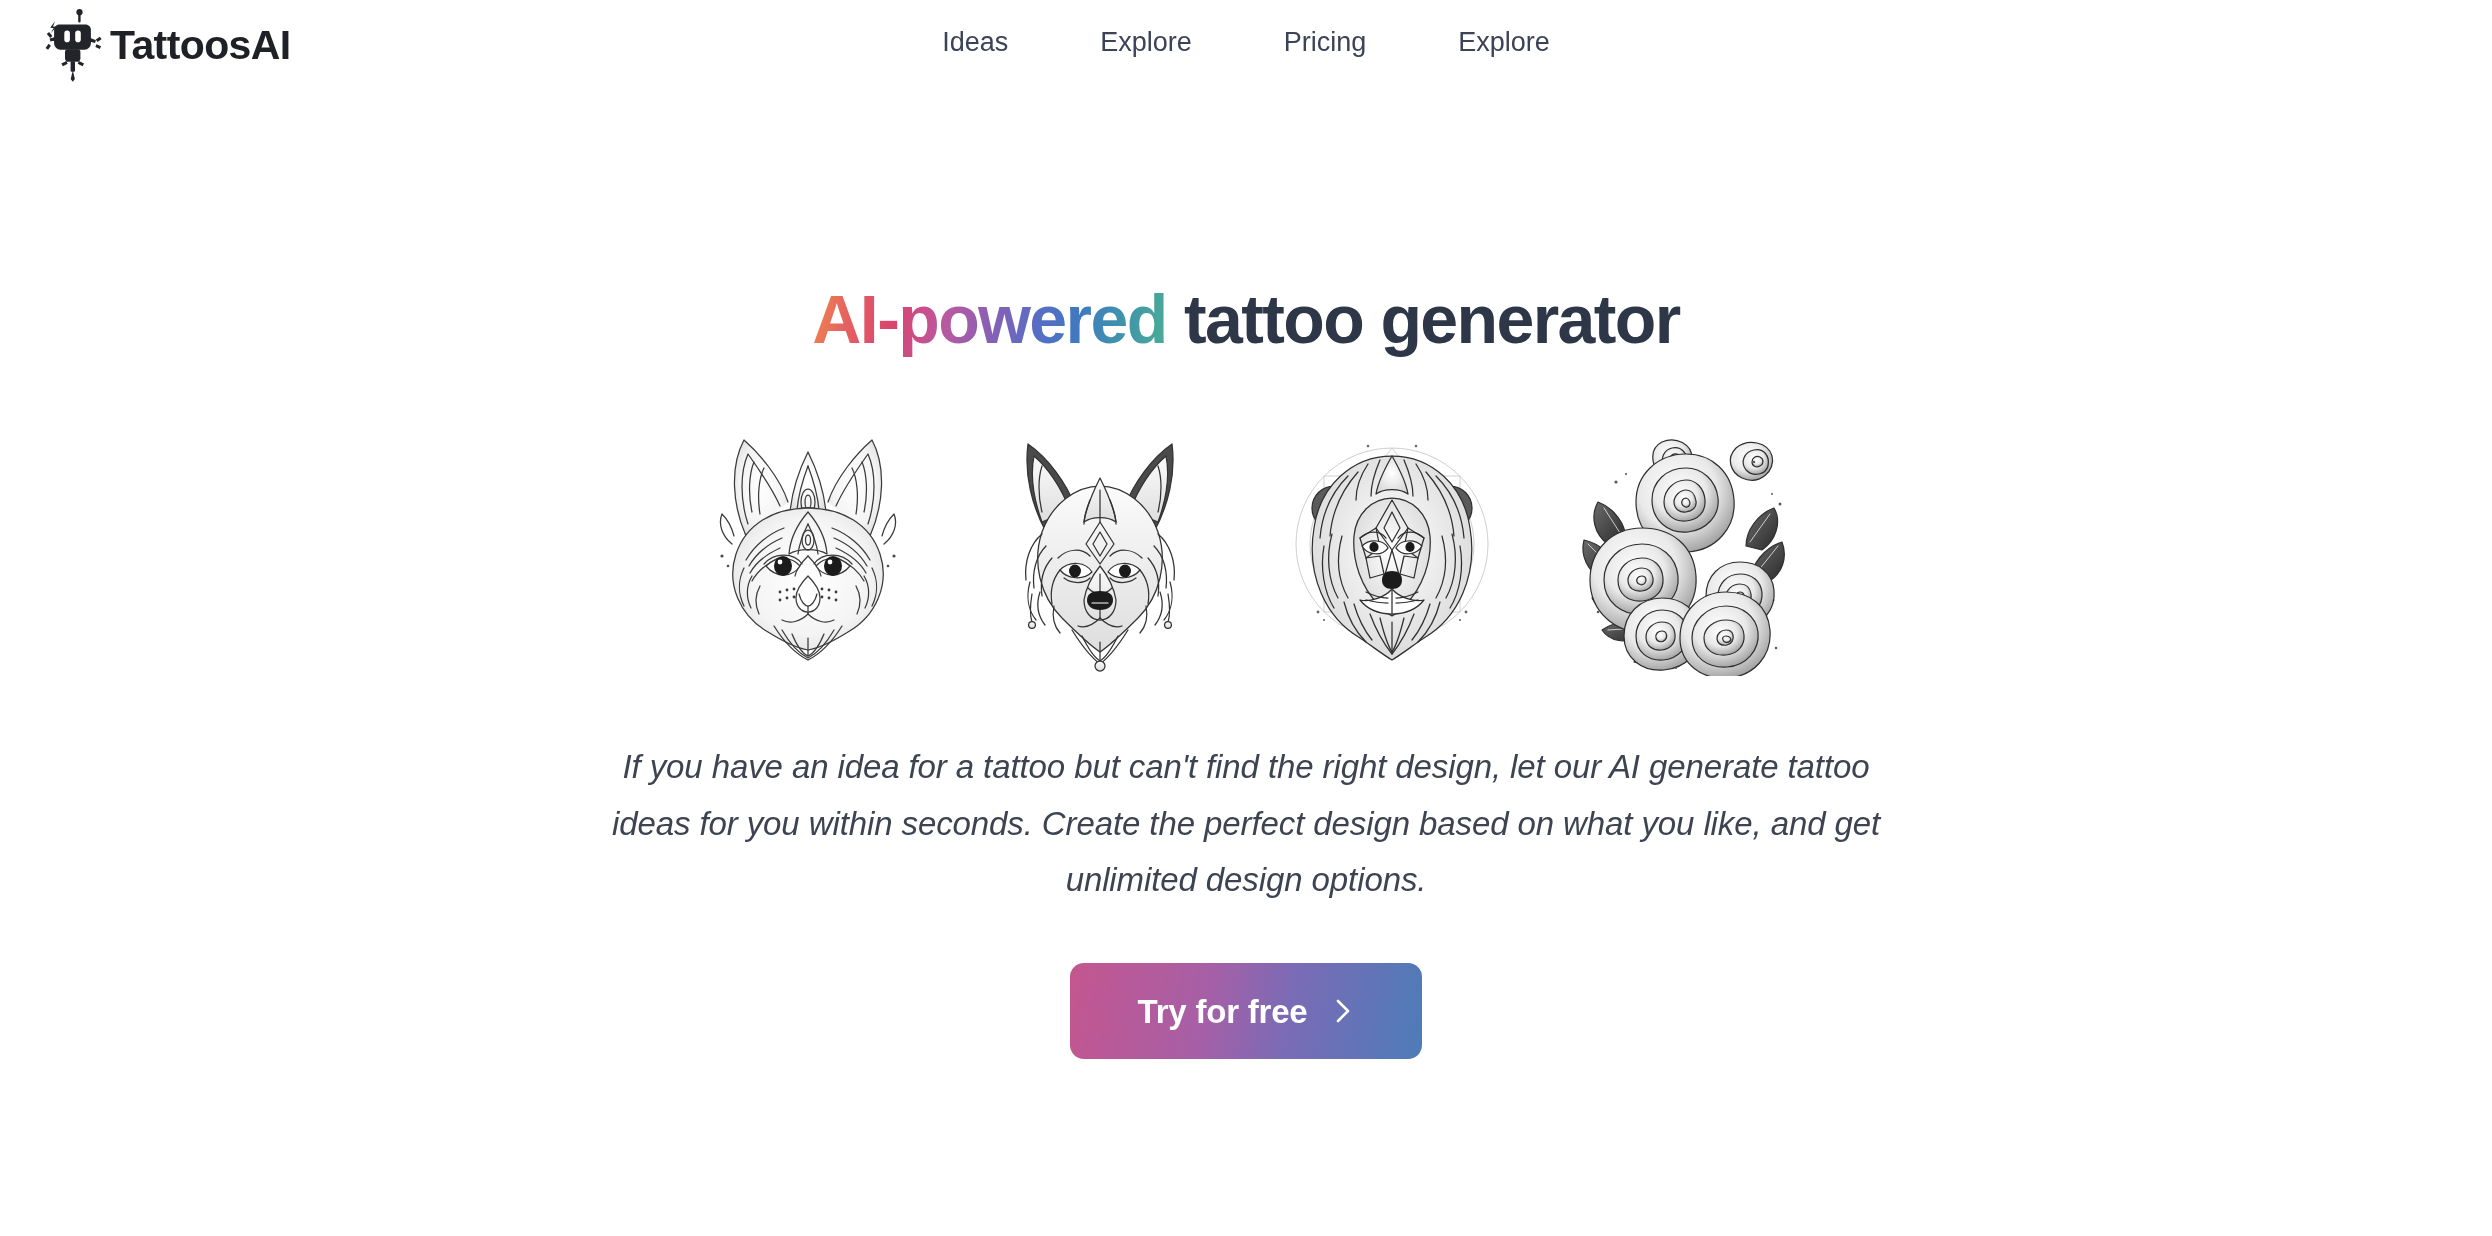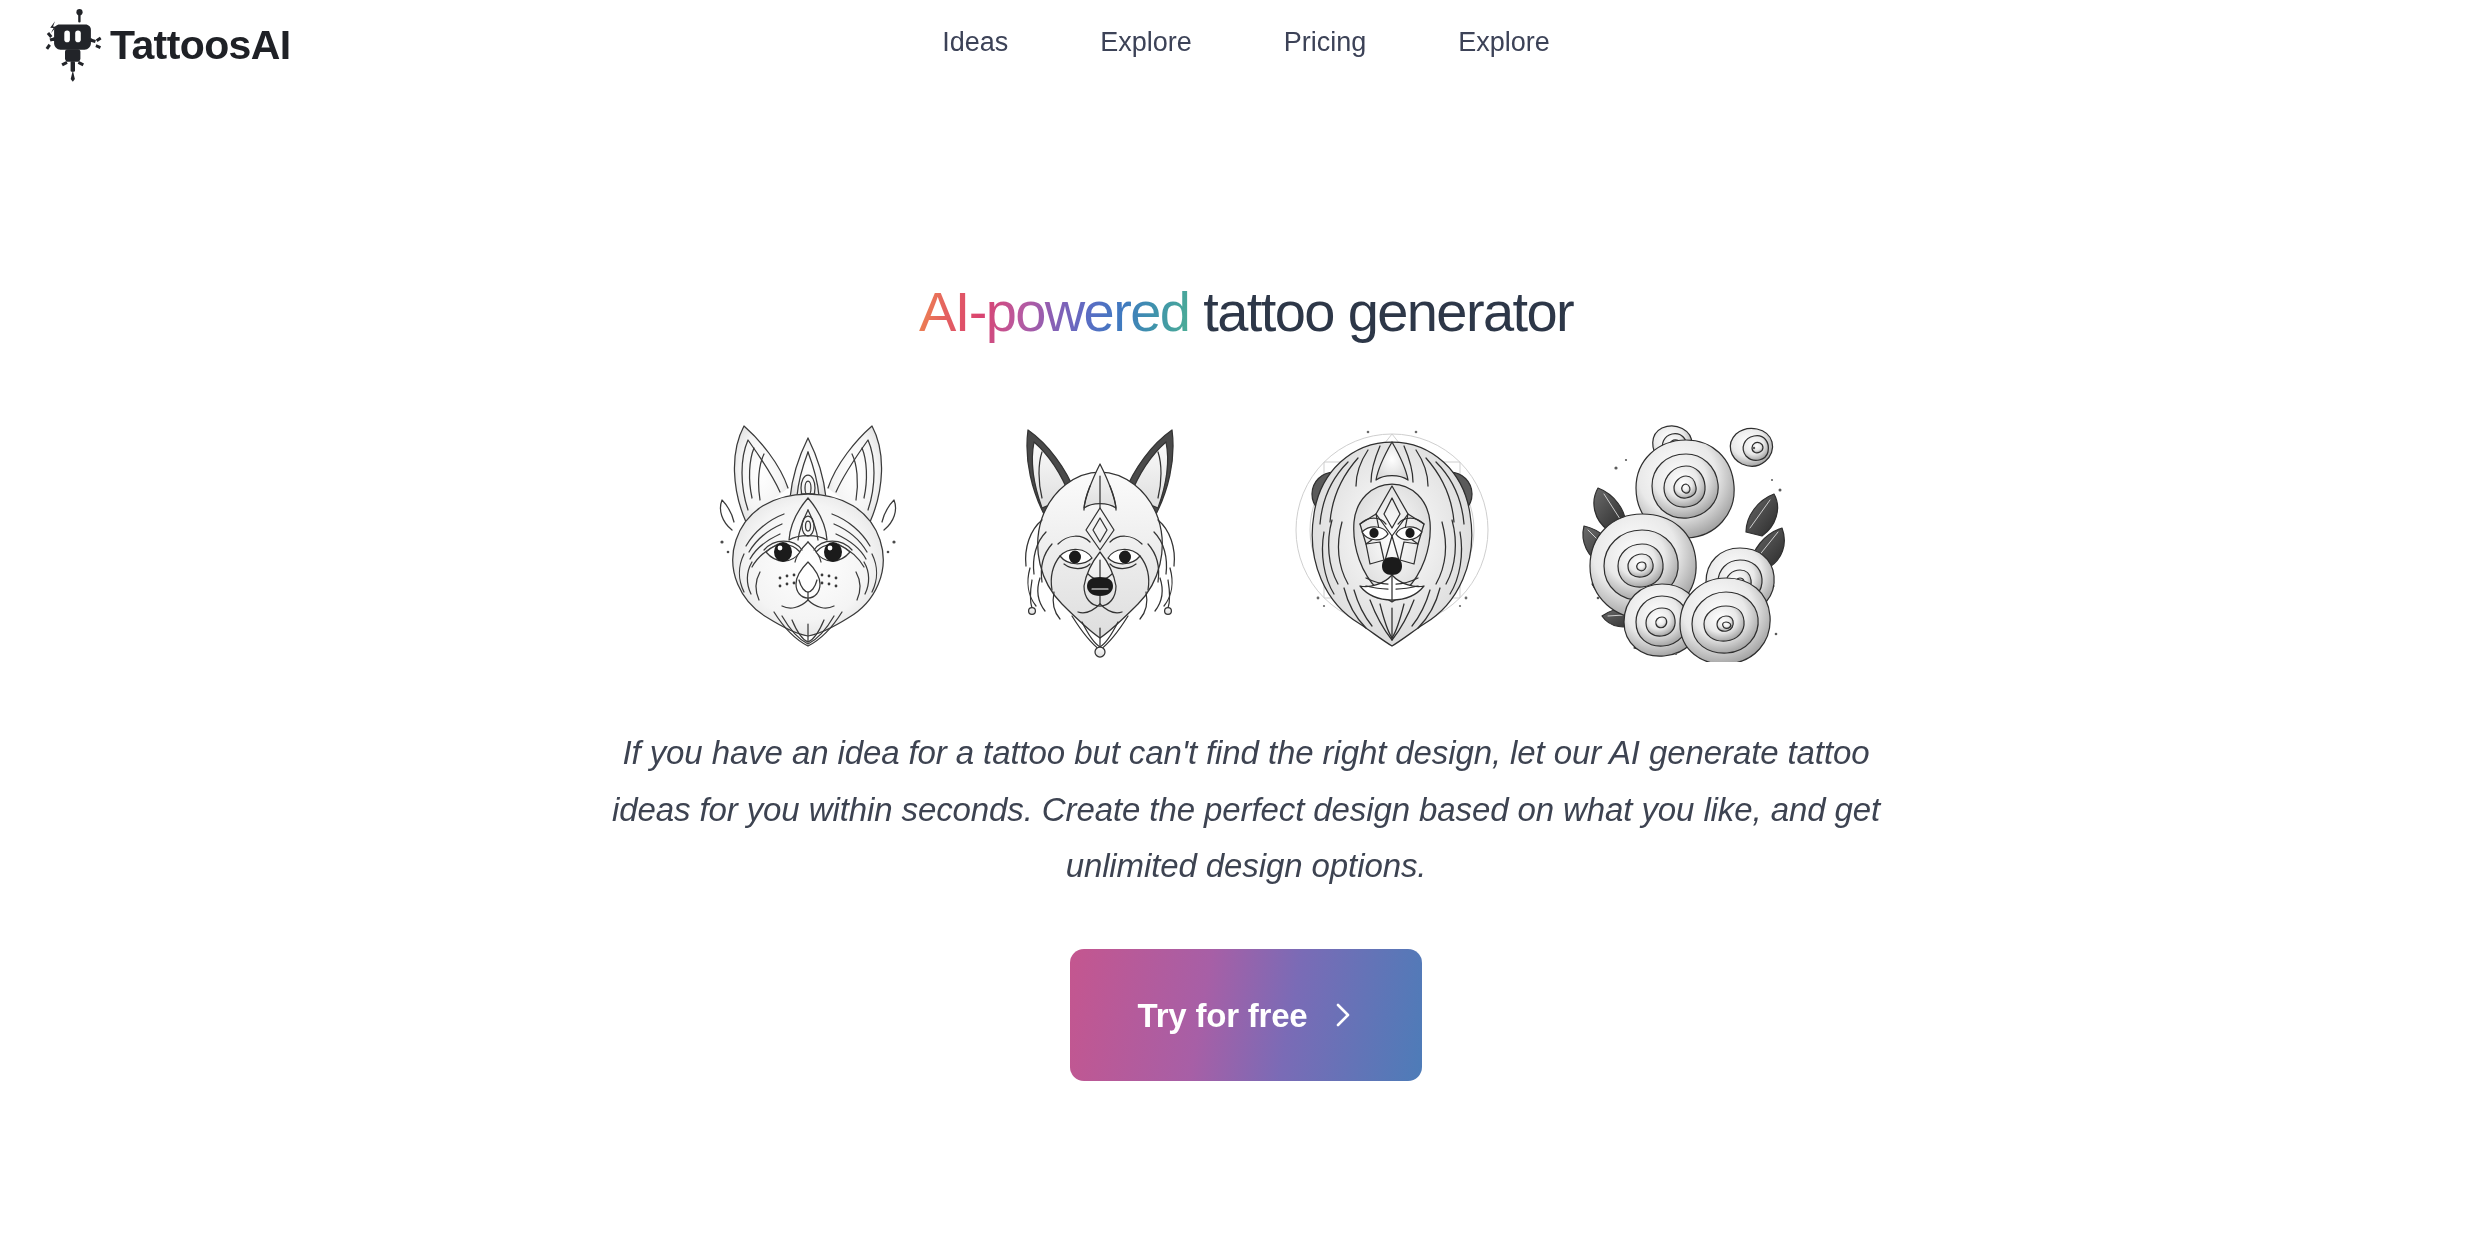--- a/index.html
+++ b/index.html
@@ -88,22 +88,22 @@
     font-size: 35px;
     font-weight: 400;
     color: #4a5163;
     letter-spacing: -0.2px;
     line-height: 1.25;
     text-align: center;
   }
 
   .hero-title {
     margin-top: 16px;
-    font-size: 56px;
-    font-weight: 400;
+    font-size: 68px;
+    font-weight: 700;
     letter-spacing: -1.6px;
     line-height: 1.16;
     text-align: center;
     white-space: nowrap;
     color: #2d3748;
   }
 
   .hero-title .gradient-word {
     background-image: linear-gradient(100deg,
         #ef8a4f 0%,
@@ -163,21 +163,21 @@
     display: flex;
     justify-content: center;
   }
 
   .cta-button {
     display: inline-flex;
     align-items: center;
     justify-content: center;
     gap: 23px;
     min-width: 352px;
-    height: 132px;
+    height: 96px;
     padding: 0 36px;
     border: none;
     border-radius: 14px;
     cursor: pointer;
     background-image: linear-gradient(100deg, #c4568f 0%, #a75fa6 38%, #7a6bb6 62%, #4d7cb8 100%);
     color: #ffffff;
     font-family: "Liberation Sans", "DejaVu Sans", sans-serif;
     font-size: 33px;
     font-weight: 700;
     letter-spacing: -0.2px;

